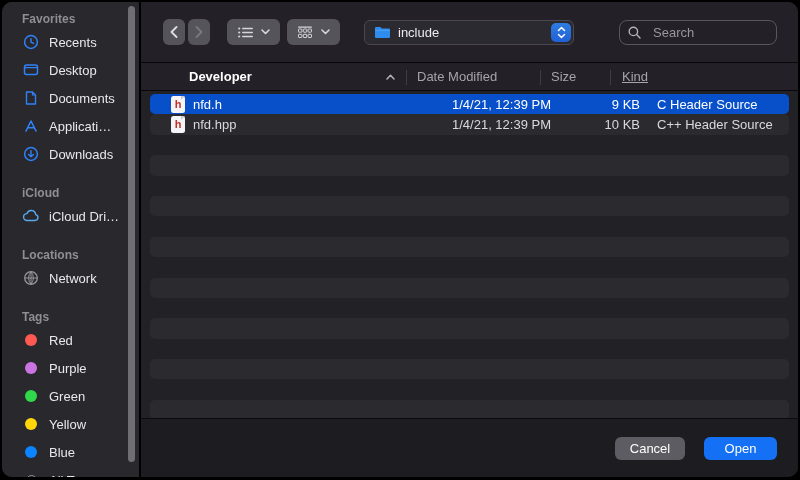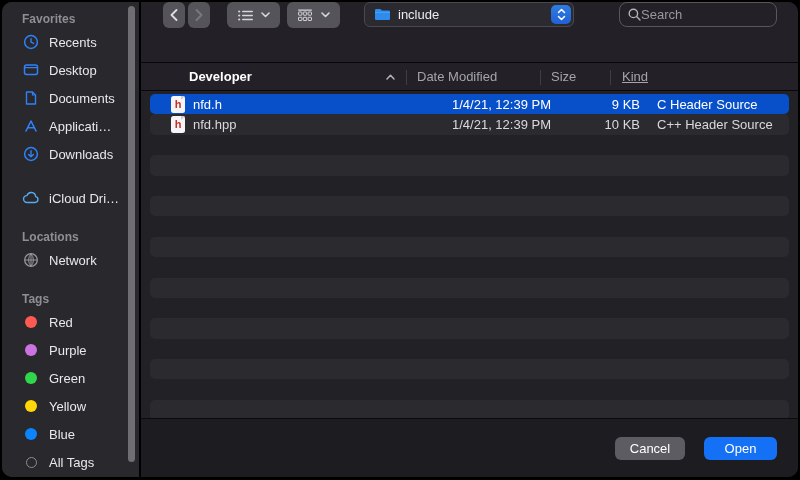--- a/index.html
+++ b/index.html
@@ -21,40 +21,40 @@
     align-items:center; justify-content:center; flex:none; }
   .tag-dot { width:12px; height:12px; border-radius:50%; }
   .all-tags-ring { width:11px; height:11px; border-radius:50%; border:1.5px solid #8e8d93; }
   .side-scrollbar { position:absolute; top:4px; right:4px; width:7px; height:456px;
     background:#7b7a80; border-radius:4px; opacity:.85; }
 
   
   .main { flex:1; display:flex; flex-direction:column; min-width:0; }
 
   
-  .toolbar { height:60px; flex:none; display:flex; 
+  .toolbar { height:60px; flex:none; display:flex; align-items:center;
     padding-left:22px; background:#232127; }
   .tb-btn { background:#55545b; border:none; border-radius:6px; height:26px;
     display:flex; align-items:center; justify-content:center; }
   .nav-btn { width:22px; }
   .nav-btn + .nav-btn { margin-left:3px; }
   .view-btn { width:53px; margin-left:7px; gap:8px; }
   .view-btn.first { margin-left:17px; }
   .popup { margin-left:24px; width:210px; height:25px; background:#2b2a31;
     border:1px solid #4a494f; border-radius:6px; display:flex; align-items:center;
     padding:0 2px 0 9px; }
   .popup-label { color:#eceaee; font-size:13px; margin-left:7px; flex:1;
     white-space:nowrap; overflow:hidden; }
   .stepper { width:20px; height:19px; border-radius:5px;
     background:linear-gradient(#2e7ce0,#2161d6); display:flex; align-items:center;
     justify-content:center; flex:none; }
   .searchbox { margin-left:45px; width:158px; height:25px; border:1px solid #58575d;
     border-radius:8px; display:flex; align-items:center; padding:0 8px; background:transparent; }
   .searchbox input { background:transparent; border:none; outline:none; width:100%;
-    margin-left:0; font-size:13px; color:#ddd; font-family:inherit; }
+    margin-left:12px; font-size:13px; color:#ddd; font-family:inherit; }
   .searchbox input::placeholder { color:#98979e; }
 
   
   .list-header { height:29px; flex:none; display:flex; align-items:center;
     background:#232127; border-top:1px solid #08080a; border-bottom:1px solid #08080a;
     font-size:13px; color:#a5a4ab; }
   .hcell { height:100%; display:flex; align-items:center; position:relative; }
   .hcell.c1 { width:266px; padding-left:48px; color:#fff; font-weight:700;text-align:center; }
   .hcell.c2 { width:134px; padding-left:10px; }
   .hcell.c3 { width:70px; padding-left:10px; }
@@ -140,20 +140,21 @@
           <svg width="16" height="16" viewBox="0 0 16 16">
               <circle cx="8" cy="8" r="6.4" fill="none" stroke="#2f81f7" stroke-width="1.5"></circle>
               <path d="M8 4.8 V10.6 M5.6 8.4 L8 10.8 L10.4 8.4" fill="none" stroke="#2f81f7" stroke-width="1.4" stroke-linecap="round" stroke-linejoin="round"></path>
             </svg>
         </span>
         <span>Downloads</span>
       </div>
     </div>
 
     <div class="side-section">
+      <div class="side-section-label">iCloud</div>
       <div class="side-item">
         <span class="side-icon">
           <svg width="18" height="14" viewBox="0 0 18 14">
               <path d="M5 11.5 h8 a3 3 0 0 0 0.6-5.93 A4.4 4.4 0 0 0 5 4.6 a3.4 3.4 0 0 0 0 6.9 z" fill="none" stroke="#55aaf0" stroke-width="1.4" stroke-linejoin="round"></path>
             </svg>
         </span>
         <span>iCloud Dri…</span>
       </div>
     </div>
 

